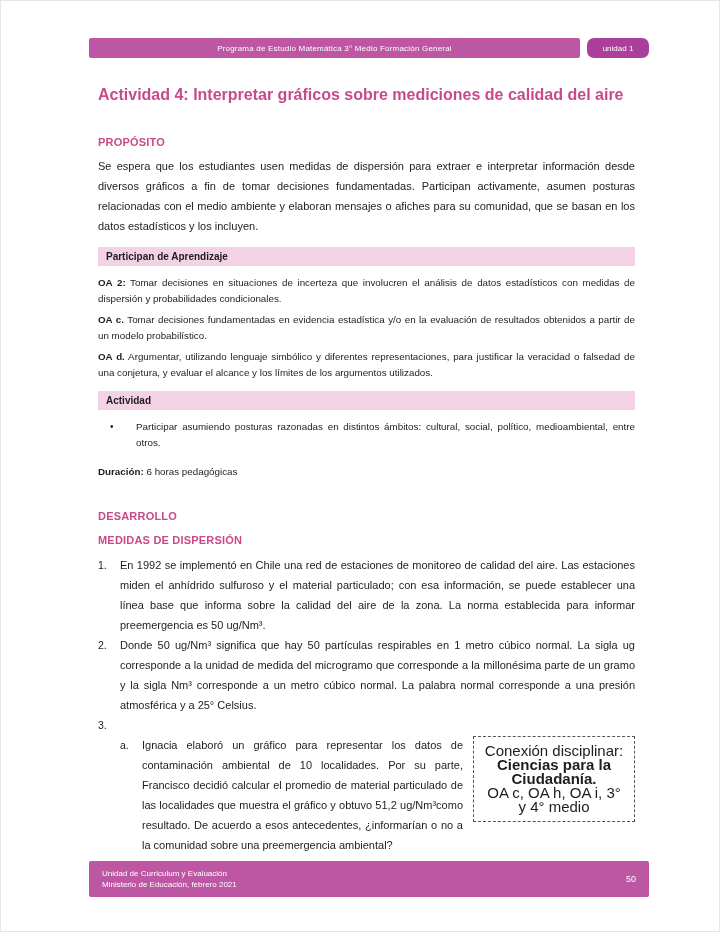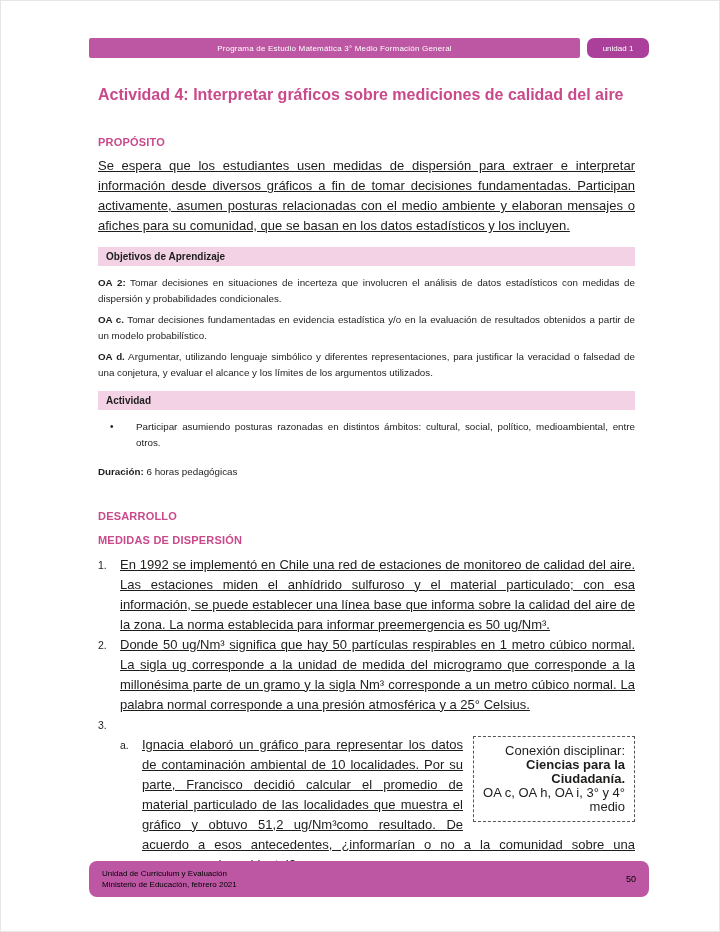--- a/index.html
+++ b/index.html
@@ -34,21 +34,21 @@
     color:var(--heading-pink,#c9498b); font-size:16px; font-weight:bold;
     margin-bottom:32px;
   }
   .heading{
     color:var(--heading-pink,#c9498b); font-size:11px; font-weight:bold;
     letter-spacing:.2px; margin-bottom:8px;
   }
   .heading.desarrollo{ margin-top:30px; margin-bottom:0; }
   .heading.medidas{ margin-top:12px; margin-bottom:0; }
 
-  .body-lg{ font-size:13px; line-height:20px; text-align:justify;text-decoration:underline; }
+  .body-lg{ font-size:11px; line-height:20px; text-align:justify; }
   .body-sm{ font-size:9.8px; line-height:15.5px; text-align:justify; }
   .content > .body-lg{ margin-bottom:11px; }
 
   .banner{
     background:var(--banner-bg,#f3d2e6); font-size:10px; font-weight:bold;
     padding:4px 8px; margin-bottom:9px;
   }
   .banner-actitudes{ margin-top:11px; }
 
   .oa{ margin-bottom:6px; }
@@ -62,30 +62,30 @@
   .num-list{ list-style:none; margin-top:9px; }
   .num-item{ position:relative; padding-left:22px; min-height:20px; }
   .num-marker{
     position:absolute; left:0; top:0; font-size:10.5px; line-height:20px;
   }
   .sub-item{ position:relative; margin-left:22px; padding-left:22px; min-height:20px; }
 
   .conexion-box{
     float:right; width:162px; border:1px dashed #555;
     padding:7px 9px; margin:1px 0 8px 10px;
-    font-size:13px; line-height:14px; text-align:right;
+    font-size:15px; line-height:14px; text-align:center;
   }
   .cx-bold{ font-weight:bold; }
 
   
   .footer{
     position:absolute; left:88px; width:560px; bottom:34px; height:36px;
-    background:var(--magenta-bar,#bd57a3); color:#000000;
+    background:var(--magenta-bar,#bd57a3); color:#ffffff;
     display:flex; align-items:center; justify-content:space-between;
-    padding:0 13px; border-radius:8px;
+    padding:0 13px; border-radius:2px;
   }
   .footer-left{ font-size:8px; line-height:11px; }
   .footer-page{ font-size:9px; }
 </style>
 </head>
 <body>
 
 <div class="page">
 
   <header class="header-row">
@@ -98,21 +98,21 @@
   </header>
 
   <main class="content">
 
     <h1 class="title">Actividad 4: Interpretar gráficos sobre mediciones de calidad del aire</h1>
 
     <h2 class="heading">PROPÓSITO</h2>
     <p class="body-lg">Se espera que los estudiantes usen medidas de dispersión para extraer e interpretar información desde diversos gráficos a fin de tomar decisiones fundamentadas. Participan activamente, asumen posturas relacionadas con el medio ambiente y elaboran mensajes o afiches para su comunidad, que se basan en los datos estadísticos y los incluyen.</p>
 
     <div class="banner">
-      <span>Objetivos de Aprendizaje</span>
+      <span>Participan de Aprendizaje</span>
     </div>
 
     <p class="body-sm oa"><b>OA 2:</b><span> Tomar decisiones en situaciones de incerteza que involucren el análisis de datos estadísticos con medidas de dispersión y probabilidades condicionales.</span></p>
     <p class="body-sm oa"><b>OA c.</b><span> Tomar decisiones fundamentadas en evidencia estadística y/o en la evaluación de resultados obtenidos a partir de un modelo probabilístico.</span></p>
     <p class="body-sm oa"><b>OA d.</b><span> Argumentar, utilizando lenguaje simbólico y diferentes representaciones, para justificar la veracidad o falsedad de una conjetura, y evaluar el alcance y los límites de los argumentos utilizados.</span></p>
 
     <div class="banner banner-actitudes">
       <span>Actividad</span>
     </div>
 

